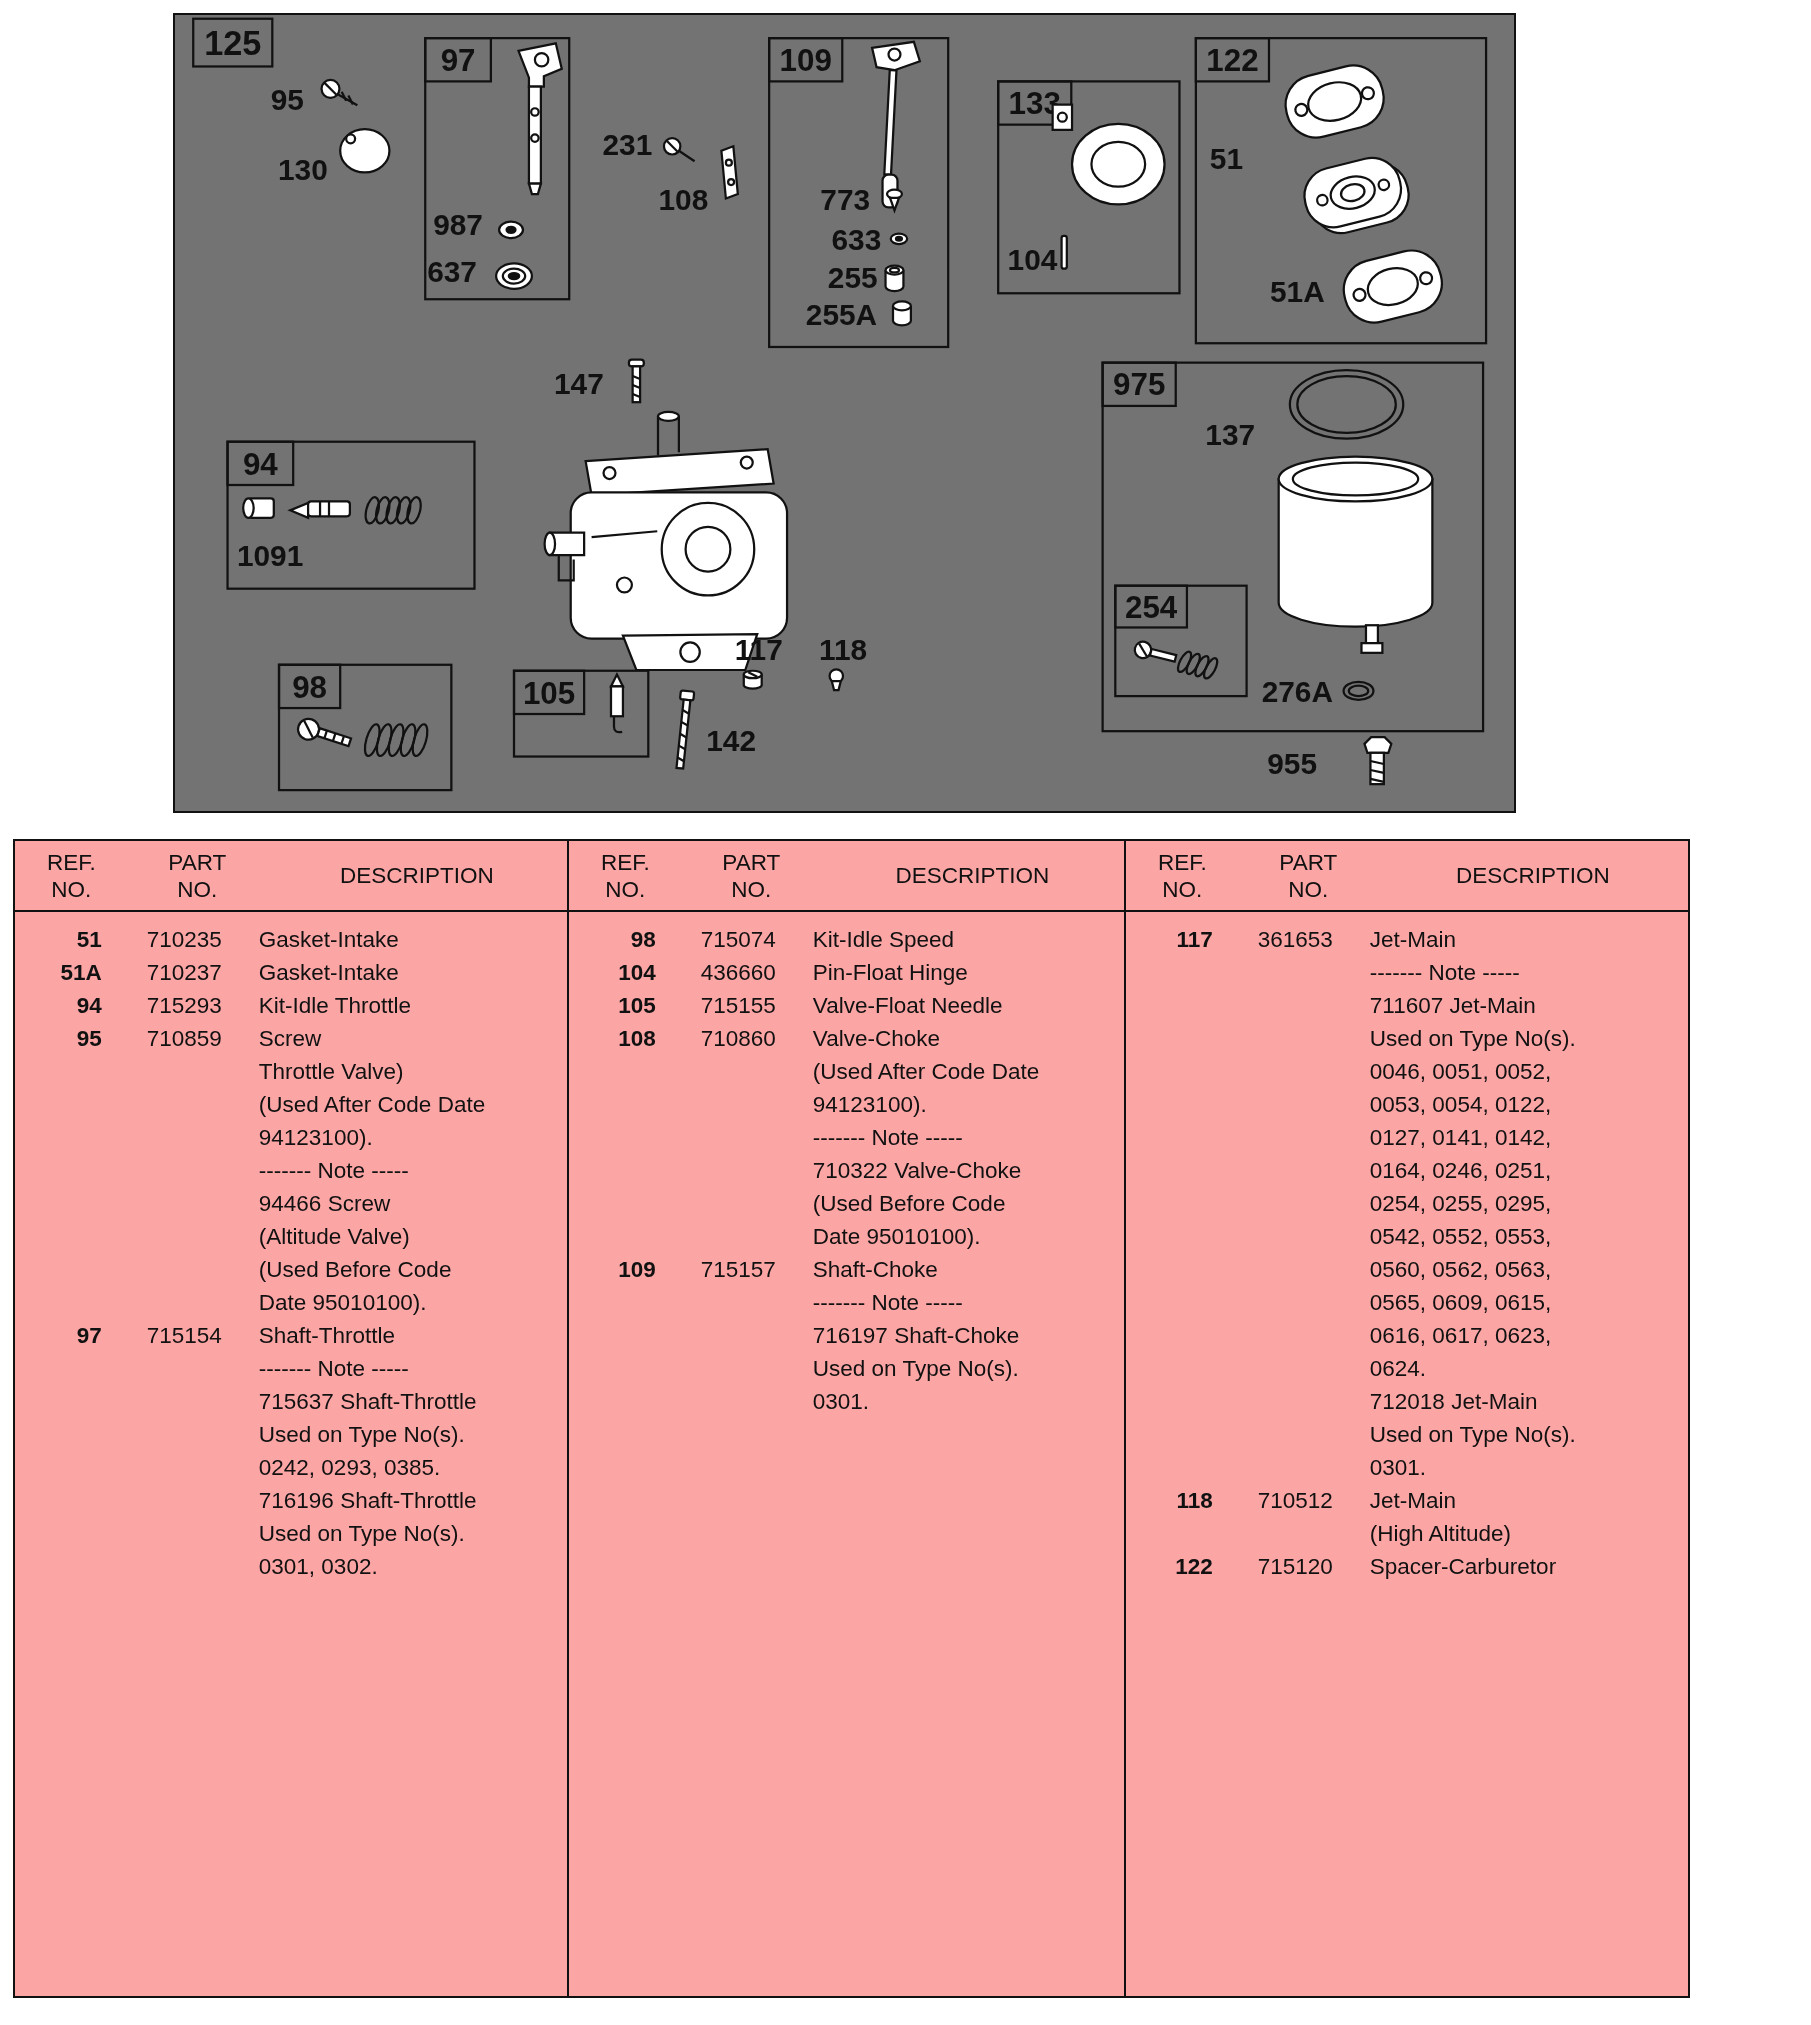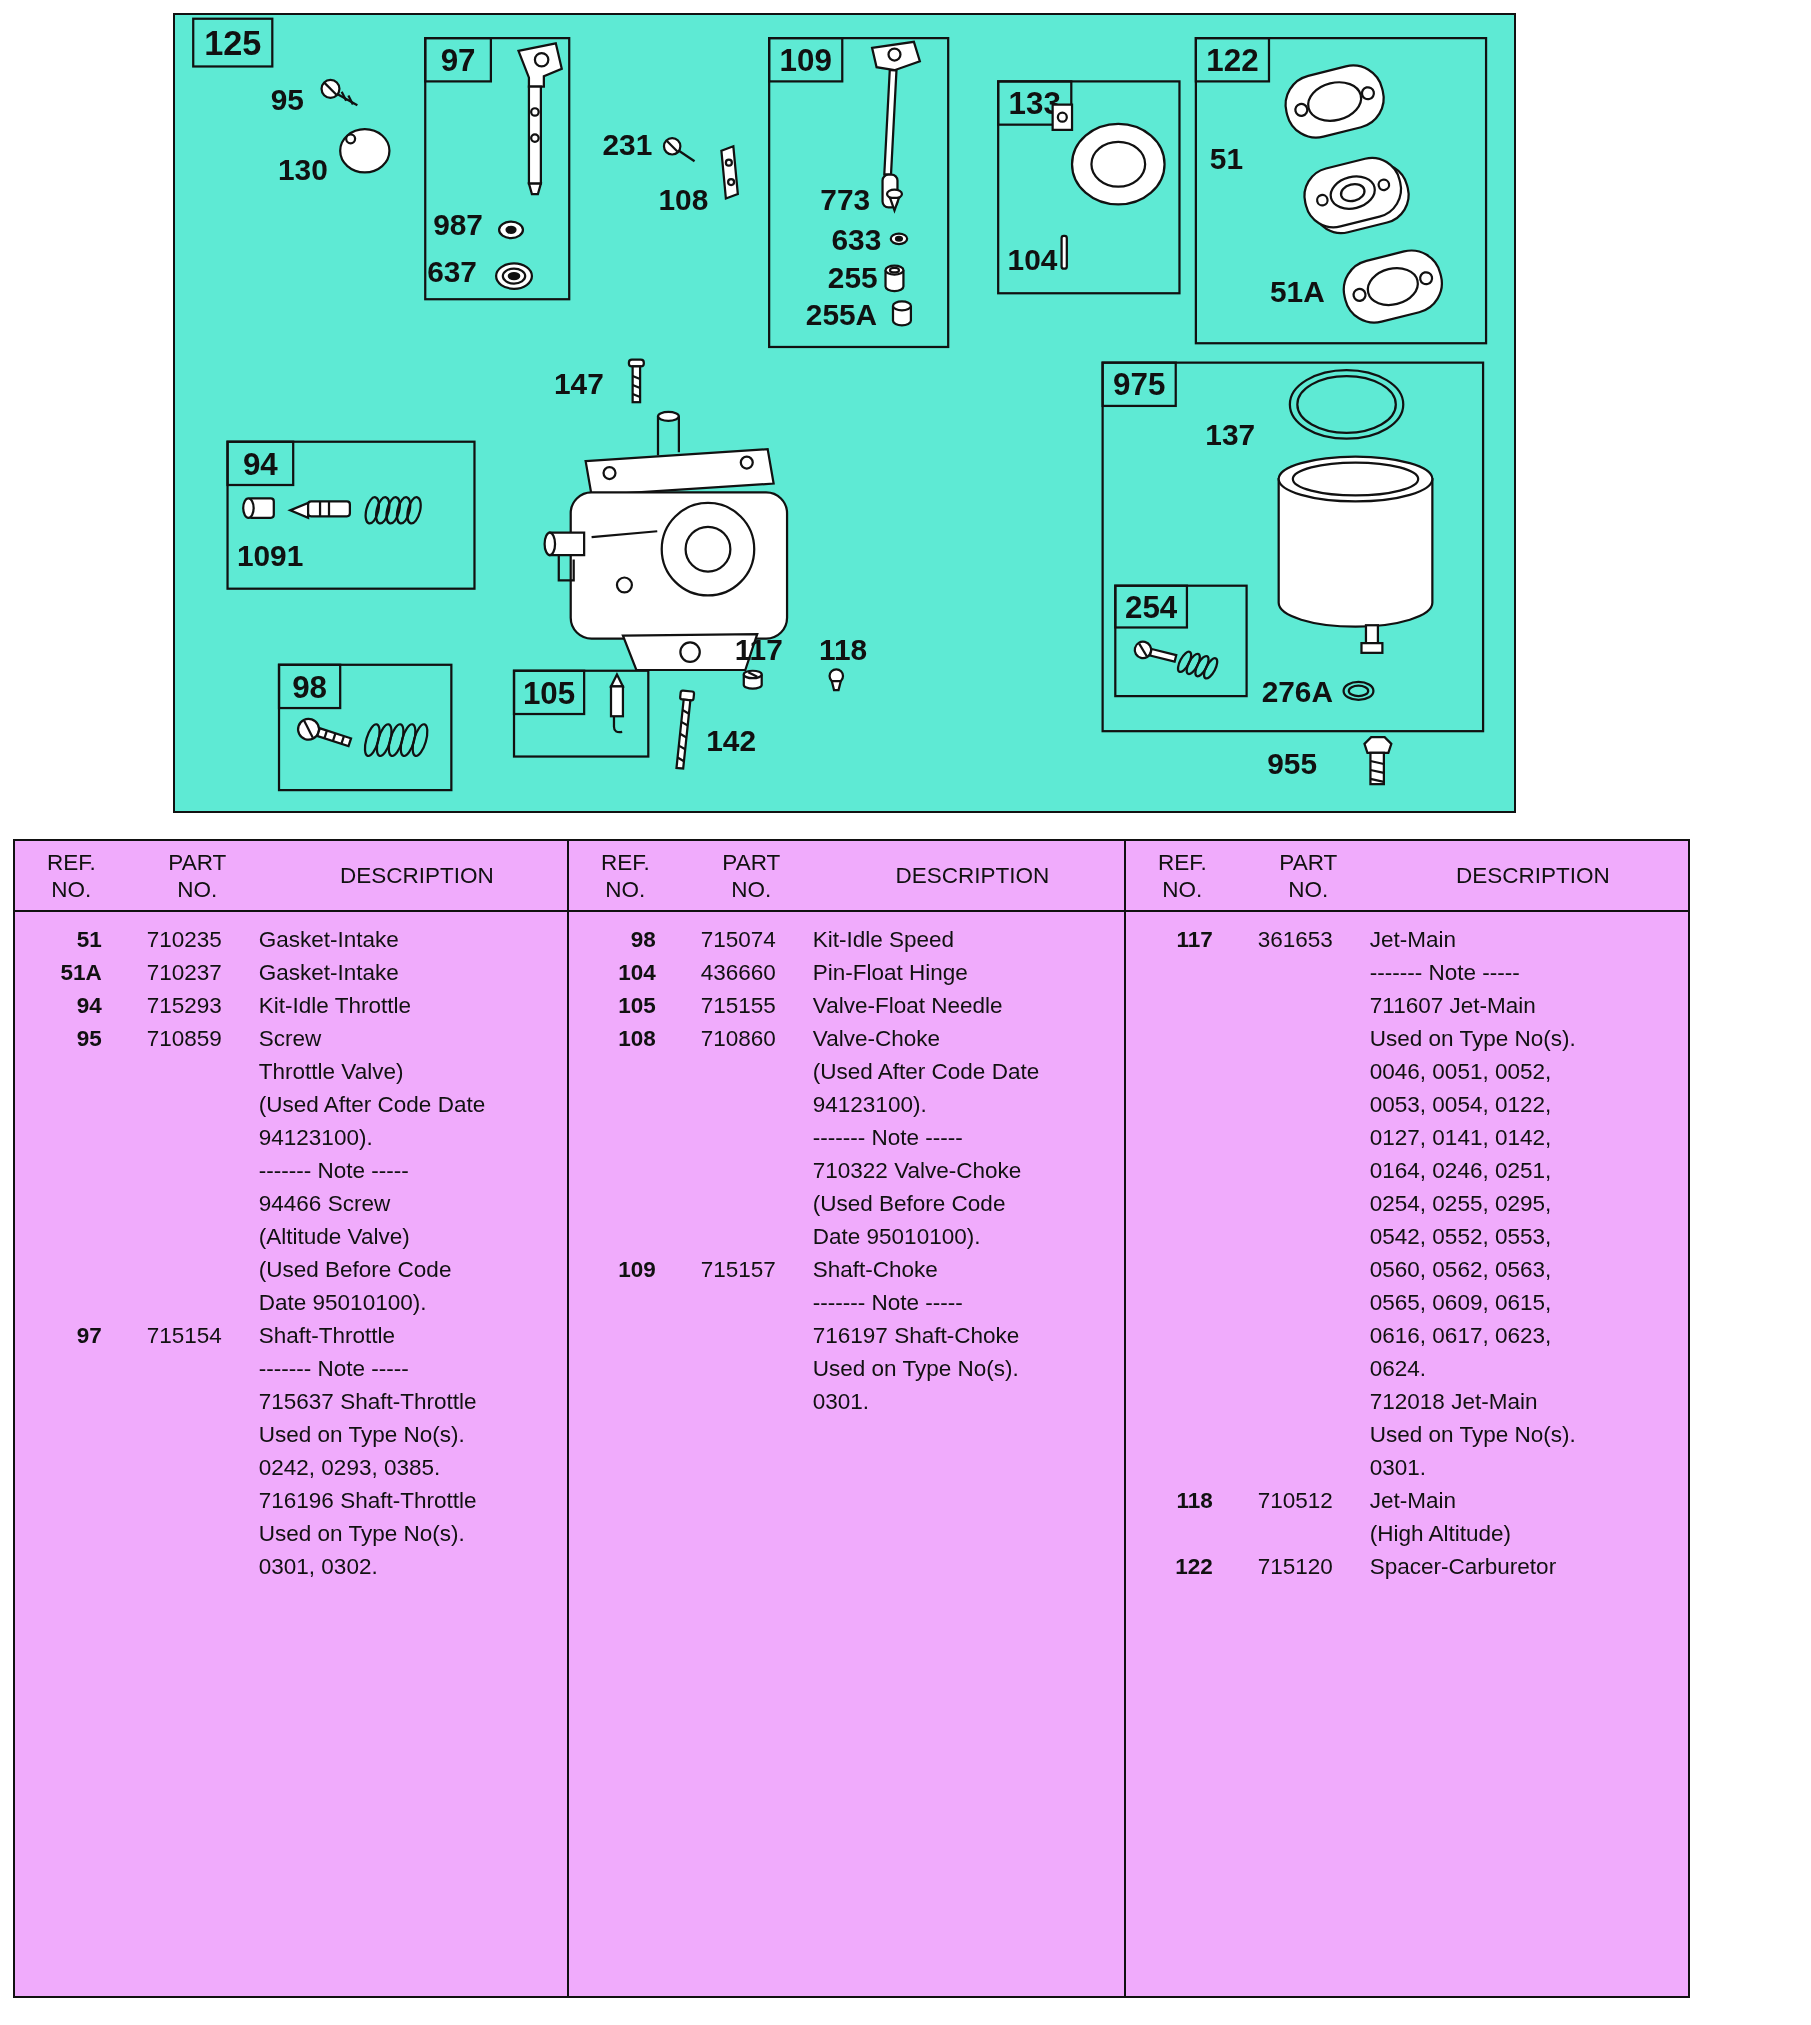--- a/index.html
+++ b/index.html
@@ -4,35 +4,35 @@
 <style>
   * { margin:0; padding:0; box-sizing:border-box; }
   html,body { background:#fff; }
   .page {
     position:relative; width:1811px; height:2025px; background:#fff;
     font-family:"Liberation Sans",sans-serif; color:#111; overflow:hidden;
   }
   
   .diagram-wrap {
     position:absolute; left:173px; top:12.8px; width:1343px; height:800px;
-    border:2.3px solid #111; background:#5eead4;
+    border:2.3px solid #111; background:#737373;
   }
   .diagram-wrap svg { width:100%; height:100%; display:block; }
   svg text { font-family:"Liberation Sans",sans-serif; font-weight:bold; fill:#111; stroke:none; }
   .callout { font-size:40px; }
   .boxlabel { font-size:42px; }
   .mainlabel { font-size:46px; }
   .ln { stroke:#111; stroke-width:3; fill:none; }
   .lnw { stroke:#111; stroke-width:3; fill:#fff; }
   .lnd { stroke:#111; stroke-width:3; fill:#111; }
   
   .parts-table {
     position:absolute; left:12.8px; top:839px; width:1677px; height:1159px;
     border:2.3px solid #111; display:grid; grid-template-columns:554px 557px 1fr;
-    background:#f0abfc;
+    background:#fca5a5;
   }
   .tcol { border-right:2.3px solid #111; display:flex; flex-direction:column; min-width:0; }
   .tcol:last-child { border-right:none; }
   .thead {
     display:grid; grid-template-columns:113px 139px 1fr; align-items:center;
     height:71px; border-bottom:2.3px solid #111; flex:0 0 71px;
   }
   .th { text-align:center; font-size:22.5px; line-height:27px; font-weight:normal; }
   .col-body { padding-top:10.5px; }
   .entry { display:grid; grid-template-columns:105px 139px 1fr; align-items:start; }

